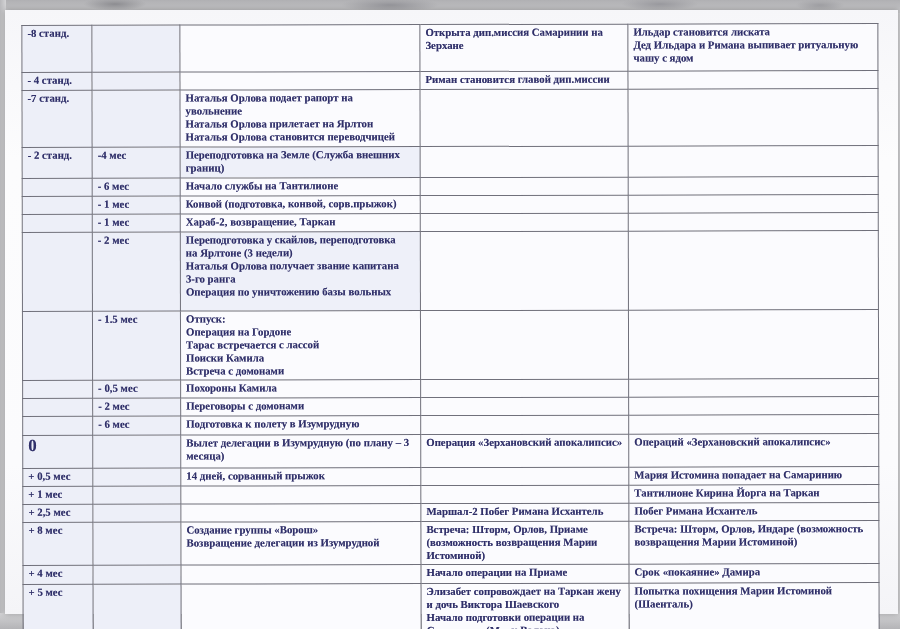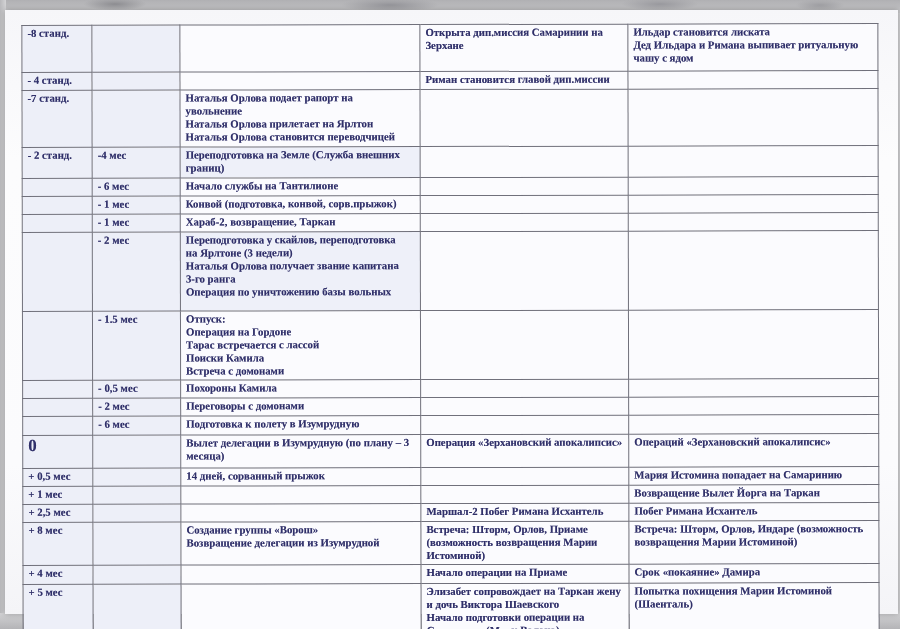--- a/index.html
+++ b/index.html
@@ -181,21 +181,21 @@
           <td class="c2"></td>
           <td class="c3">14 дней, сорванный прыжок</td>
           <td class="c4"></td>
           <td class="c5">Мария Истомина попадает на Самаринию</td>
         </tr>
         <tr>
           <td class="c1" style="height: 15px; margin-top: 24px;">+ 1 мес</td>
           <td class="c2"></td>
           <td class="c3"></td>
           <td class="c4"></td>
-          <td class="c5">Возвращение Вылет Йорга на Таркан</td>
+          <td class="c5">Тантилионе Кирина Йорга на Таркан</td>
         </tr>
         <tr>
           <td class="c1" style="height: 15px; margin-top: 32px;">+ 2,5 мес</td>
           <td class="c2"></td>
           <td class="c3"></td>
           <td class="c4">Маршал-2 Побег Римана Исхантель</td>
           <td class="c5">Побег Римана Исхантель</td>
         </tr>
         <tr>
           <td class="c1" style="height: 40px;">+ 8 мес</td>

